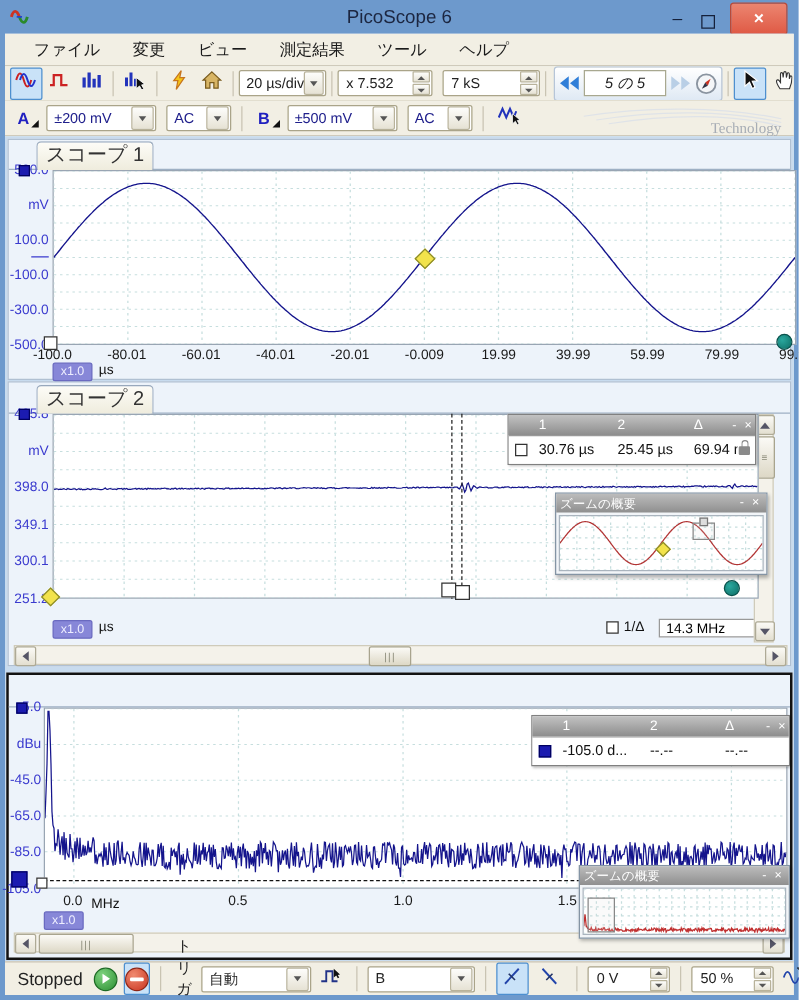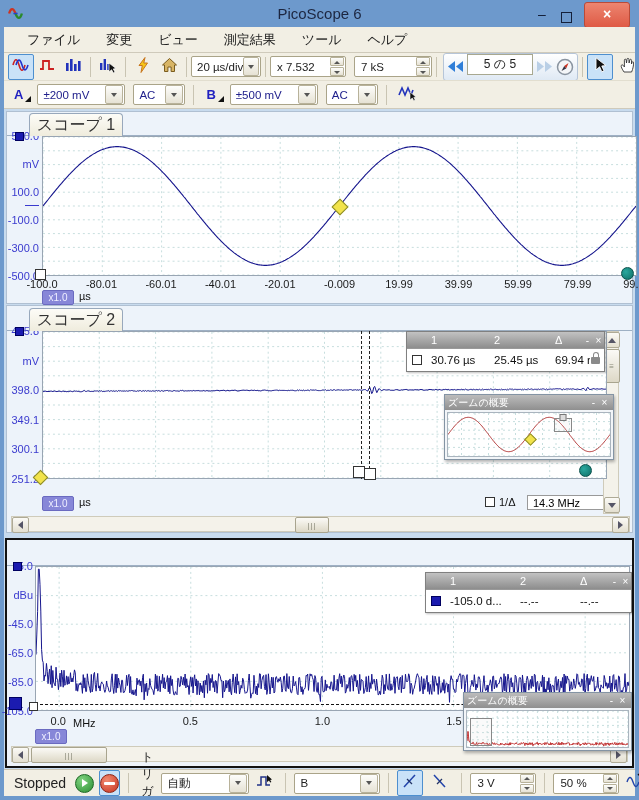--- a/index.html
+++ b/index.html
@@ -29,21 +29,21 @@
   .combo .cv.dark{color:#222;}
   .chev{width:16px;height:17px;margin-right:1px;border:1px solid #b8b29a;border-radius:2px;background:linear-gradient(#fdfdfb,#e6e2d4);display:flex;align-items:center;justify-content:center;}
   .chev i{width:0;height:0;border-left:3.5px solid transparent;border-right:3.5px solid transparent;border-top:4px solid #555;}
   .spin{height:21px;background:#fff;border:1px solid #aaa489;border-radius:2px;display:flex;align-items:center;justify-content:space-between;box-sizing:border-box;flex:0 0 auto;}
   .spin .cv{font-size:11.5px;color:#222;padding-left:6px;white-space:nowrap;}
   .spinbtns{width:14px;height:19px;display:flex;flex-direction:column;margin-right:1px;gap:1px;}
   .spinbtns i{flex:1;border:1px solid #b8b29a;border-radius:1px;background:linear-gradient(#fdfdfb,#e6e2d4);position:relative;}
   .spinbtns i:before{content:"";position:absolute;left:3px;top:2.5px;border-left:3px solid transparent;border-right:3px solid transparent;}
   .spinbtns i.up:before{border-bottom:3.5px solid #555;}
   .spinbtns i.dn:before{border-top:3.5px solid #555;}
-  #bufgroup{height:26px;border:1px solid #b6c5d8;border-radius:3px;background:linear-gradient(#ffffff,#dfe9f4);display:flex;padding:0 3px;gap:3px;margin-left:2px;flex:0 0 auto;}
+  #bufgroup{height:26px;border:1px solid #b6c5d8;border-radius:3px;background:linear-gradient(#ffffff,#dfe9f4);display:flex;align-items:center;padding:0 3px;gap:3px;margin-left:2px;flex:0 0 auto;font-style:italic;}
   #bufpos{width:64px;height:19px;background:#fff;border:1px solid #a8a890;font-size:12px;color:#222;text-align:center;line-height:19px;}
   .chan-label{font-size:13px;font-weight:bold;color:#2020c0;margin:0 2px 0 4px;}
   .chan-arrow{width:0;height:0;border-right:6px solid #111;border-top:6px solid transparent;margin:8px 6px 0 0;}
   #watermark{position:absolute;right:8px;top:56px;width:180px;height:26px;pointer-events:none;}
   
   #views{top:82px;left:0;width:631px;height:660px;background:#c8dbee;}
   .view{position:absolute;background:#edf3fa;border:1px solid #b0c0d2;box-sizing:border-box;}
   #view3{border:2px solid #121212;background:#edf3fa;}
   .tab{position:absolute;background:linear-gradient(#fdfcf7,#efecdd);border:1px solid #98a8bc;border-bottom:none;border-radius:4px 4px 0 0;font-size:16px;color:#333;text-align:center;z-index:3;}
   .tabline{position:absolute;left:0;right:0;height:1px;background:#9eb0c4;z-index:2;}
@@ -263,20 +263,28 @@
           </span>
       </div>
       <div class="tsep" style="margin:0 8px;"></div>
       <div class="tbtn">
         <span><svg width="20" height="16" viewBox="0 0 20 16">
               <path d="M1 10 L4 3 L7 10 L10 3 L13 10 L15 5" fill="none" stroke="#2233bb" stroke-width="1.6"></path>
               <path d="M12 7 L12 15 L14.3 13 L15.8 15.8 L17.2 15 L15.8 12.4 L18 12 Z" fill="#111" stroke="#fff" stroke-width="0.6"></path>
             </svg></span>
       </div>
     </div>
+    <div id="watermark">
+      <svg width="180" height="26" viewBox="0 0 180 26">
+        <path d="M20 10 C70 2 130 2 178 12" fill="none" stroke="#dfe3e8" stroke-width="1"></path>
+        <path d="M30 13 C80 5 135 5 178 15" fill="none" stroke="#dfe3e8" stroke-width="1"></path>
+        <path d="M40 16 C90 8 140 8 178 18" fill="none" stroke="#dfe3e8" stroke-width="1"></path>
+        <text x="178" y="23" text-anchor="end" font-family="Liberation Serif, serif" font-size="12" fill="#a7adb5">Technology</text>
+      </svg>
+    </div>
 
     <div id="views" class="abs">
 
       <div class="view" id="view1" style="left:2px;top:2px;width:627px;height:193px;">
         <div class="tabline" style="top:23px;"></div>
         <div class="tab" style="left:22px;top:1px;width:92px;height:22px;line-height:22px;">スコープ 1</div>
         <div class="plot" style="left:35px;top:24px;width:595px;height:140px;">
           <svg viewBox="0 0 595 140" preserveAspectRatio="none">
               <line x1="0.0" y1="0" x2="0.0" y2="140" stroke="#c6dede" stroke-width="1" stroke-dasharray="2,3" fill="none"></line>
               <line x1="59.5" y1="0" x2="59.5" y2="140" stroke="#c6dede" stroke-width="1" stroke-dasharray="2,3" fill="none"></line>
@@ -611,21 +619,21 @@
             </svg></span>
       </div>
       <div class="tbtn">
         <span><svg width="16" height="16" viewBox="0 0 16 16">
               <line x1="2" y1="2" x2="13" y2="14" stroke="#2244aa" stroke-width="1.5"></line>
               <line x1="10" y1="6" x2="5" y2="11" stroke="#223366" stroke-width="1.3"></line>
             </svg></span>
       </div>
       <div class="tsep"></div>
       <div class="spin" style="width:66px;">
-        <span class="cv">3 V</span>
+        <span class="cv">0 V</span>
         <span class="spinbtns">
             <i class="up"></i>
             <i class="dn"></i>
           </span>
       </div>
       <div class="tsep"></div>
       <div class="spin" style="width:66px;">
         <span class="cv">50 %</span>
         <span class="spinbtns">
             <i class="up"></i>

